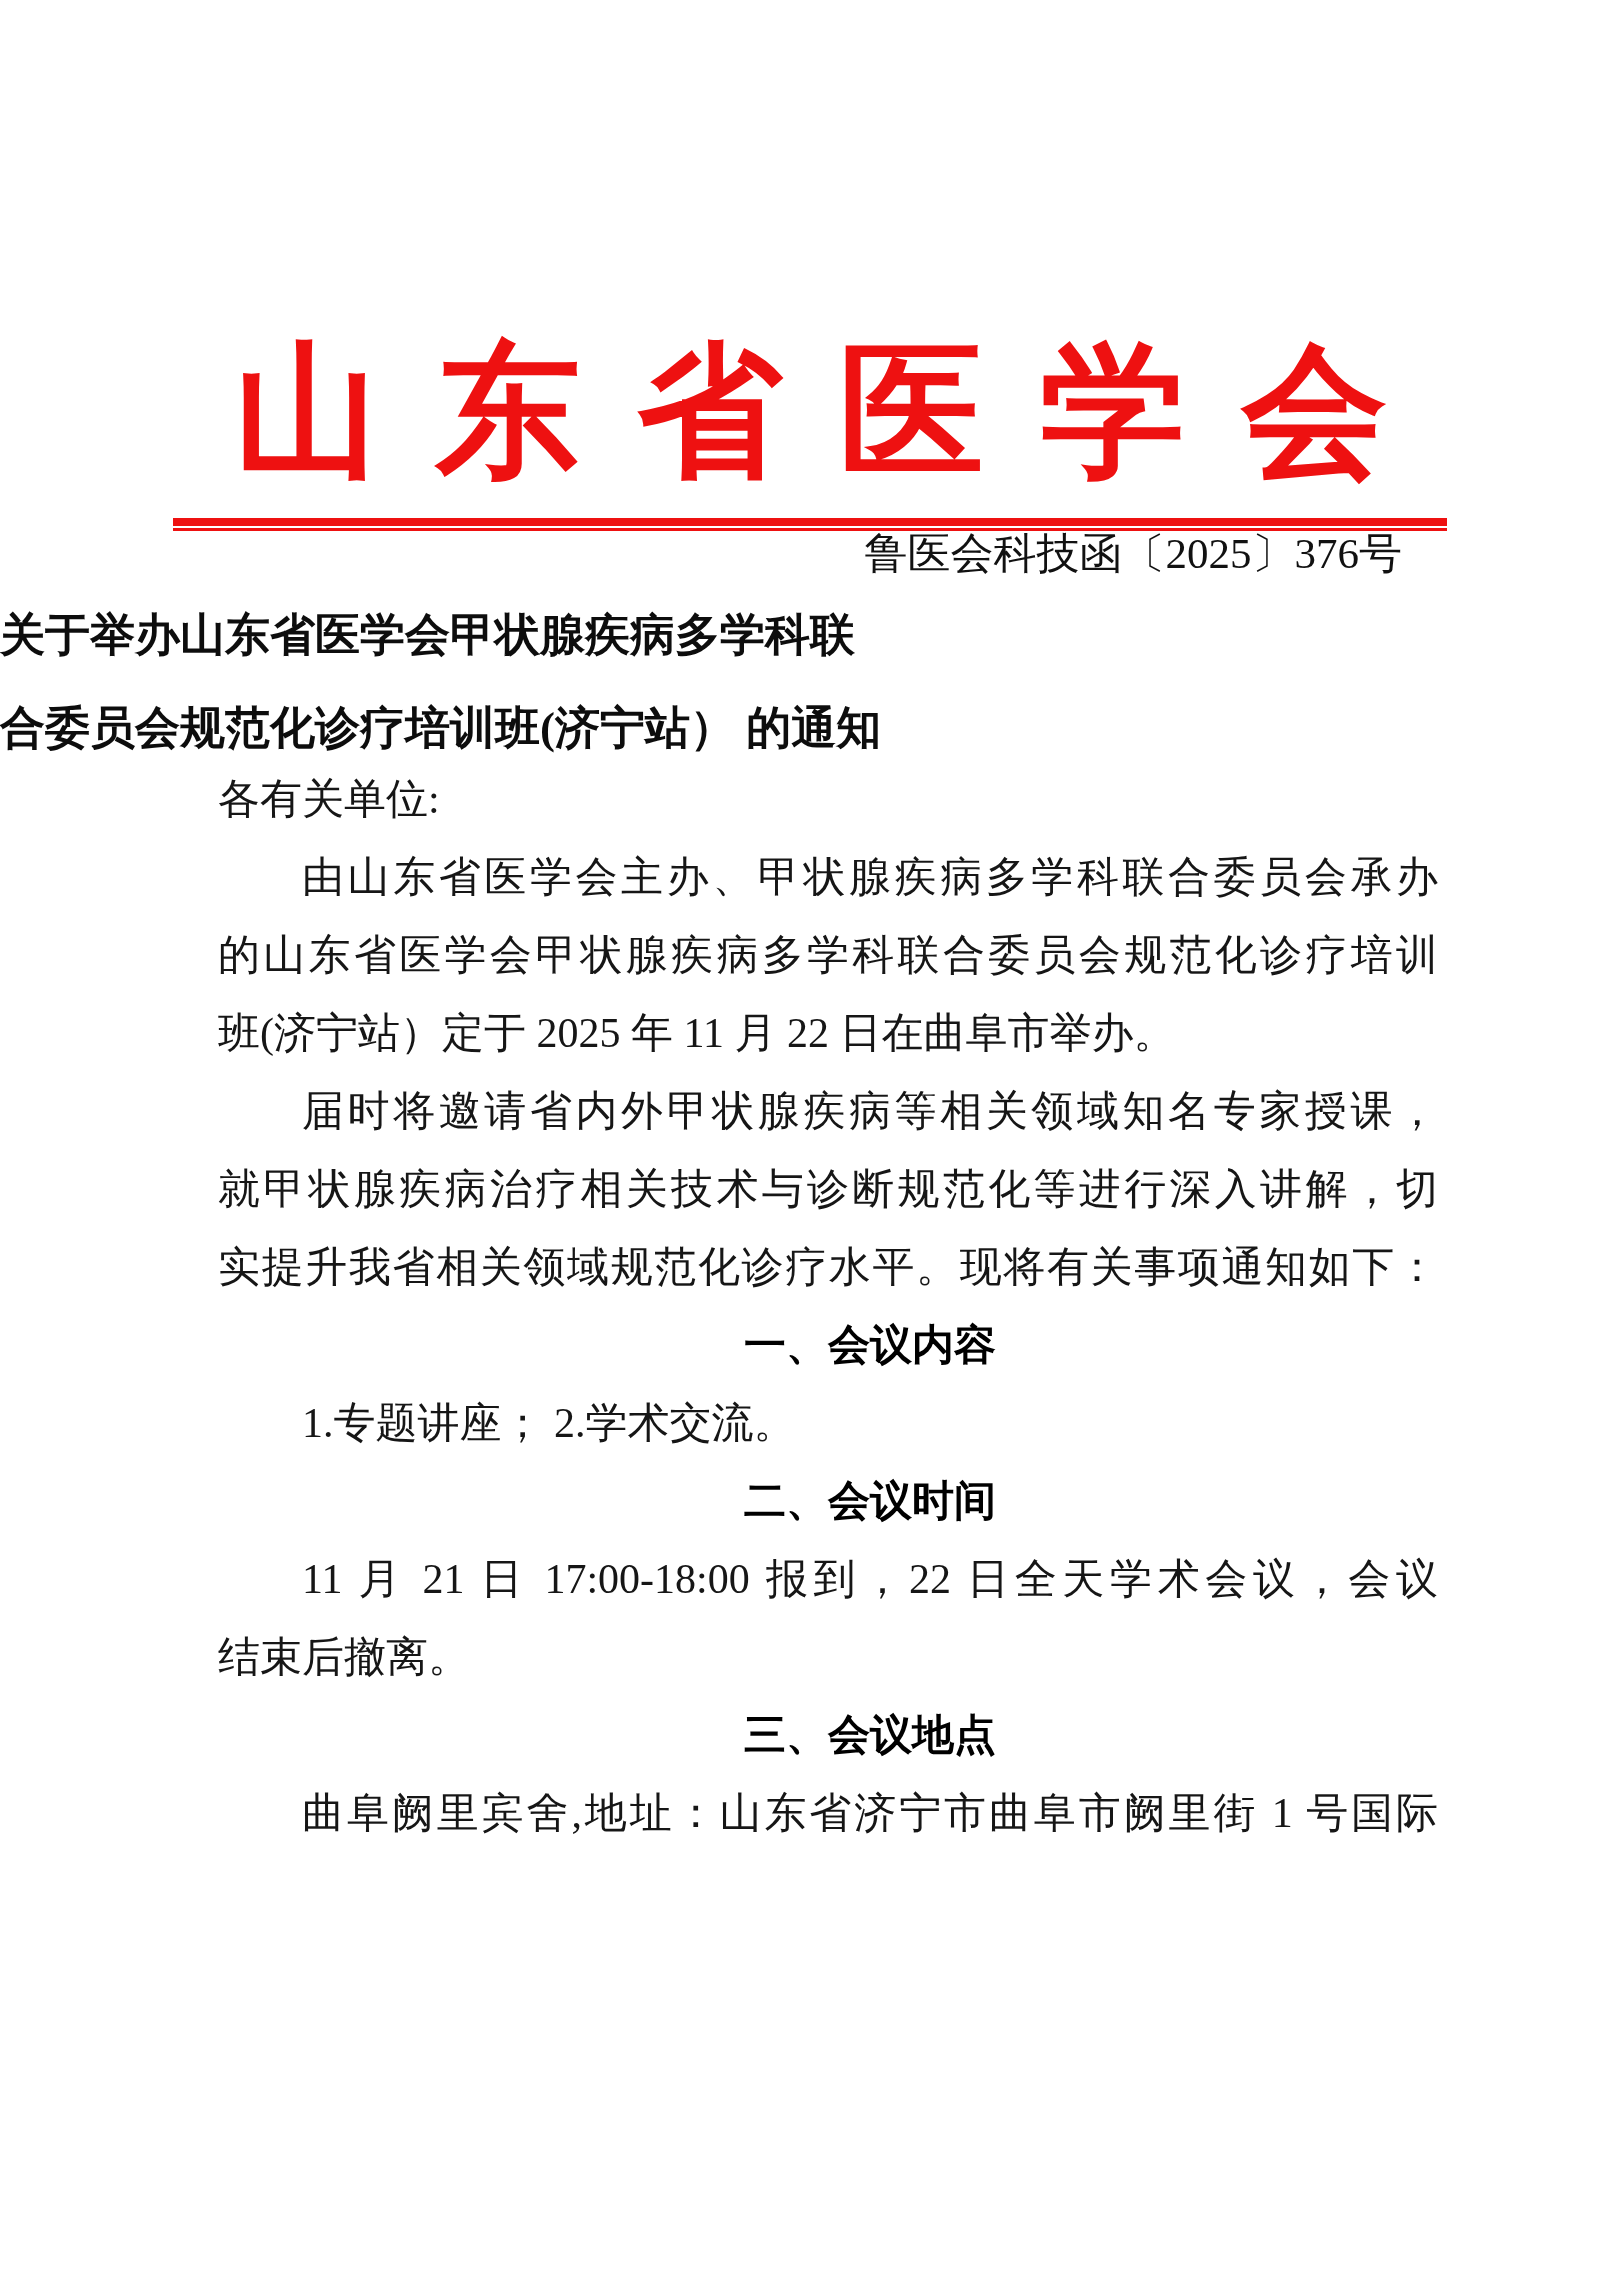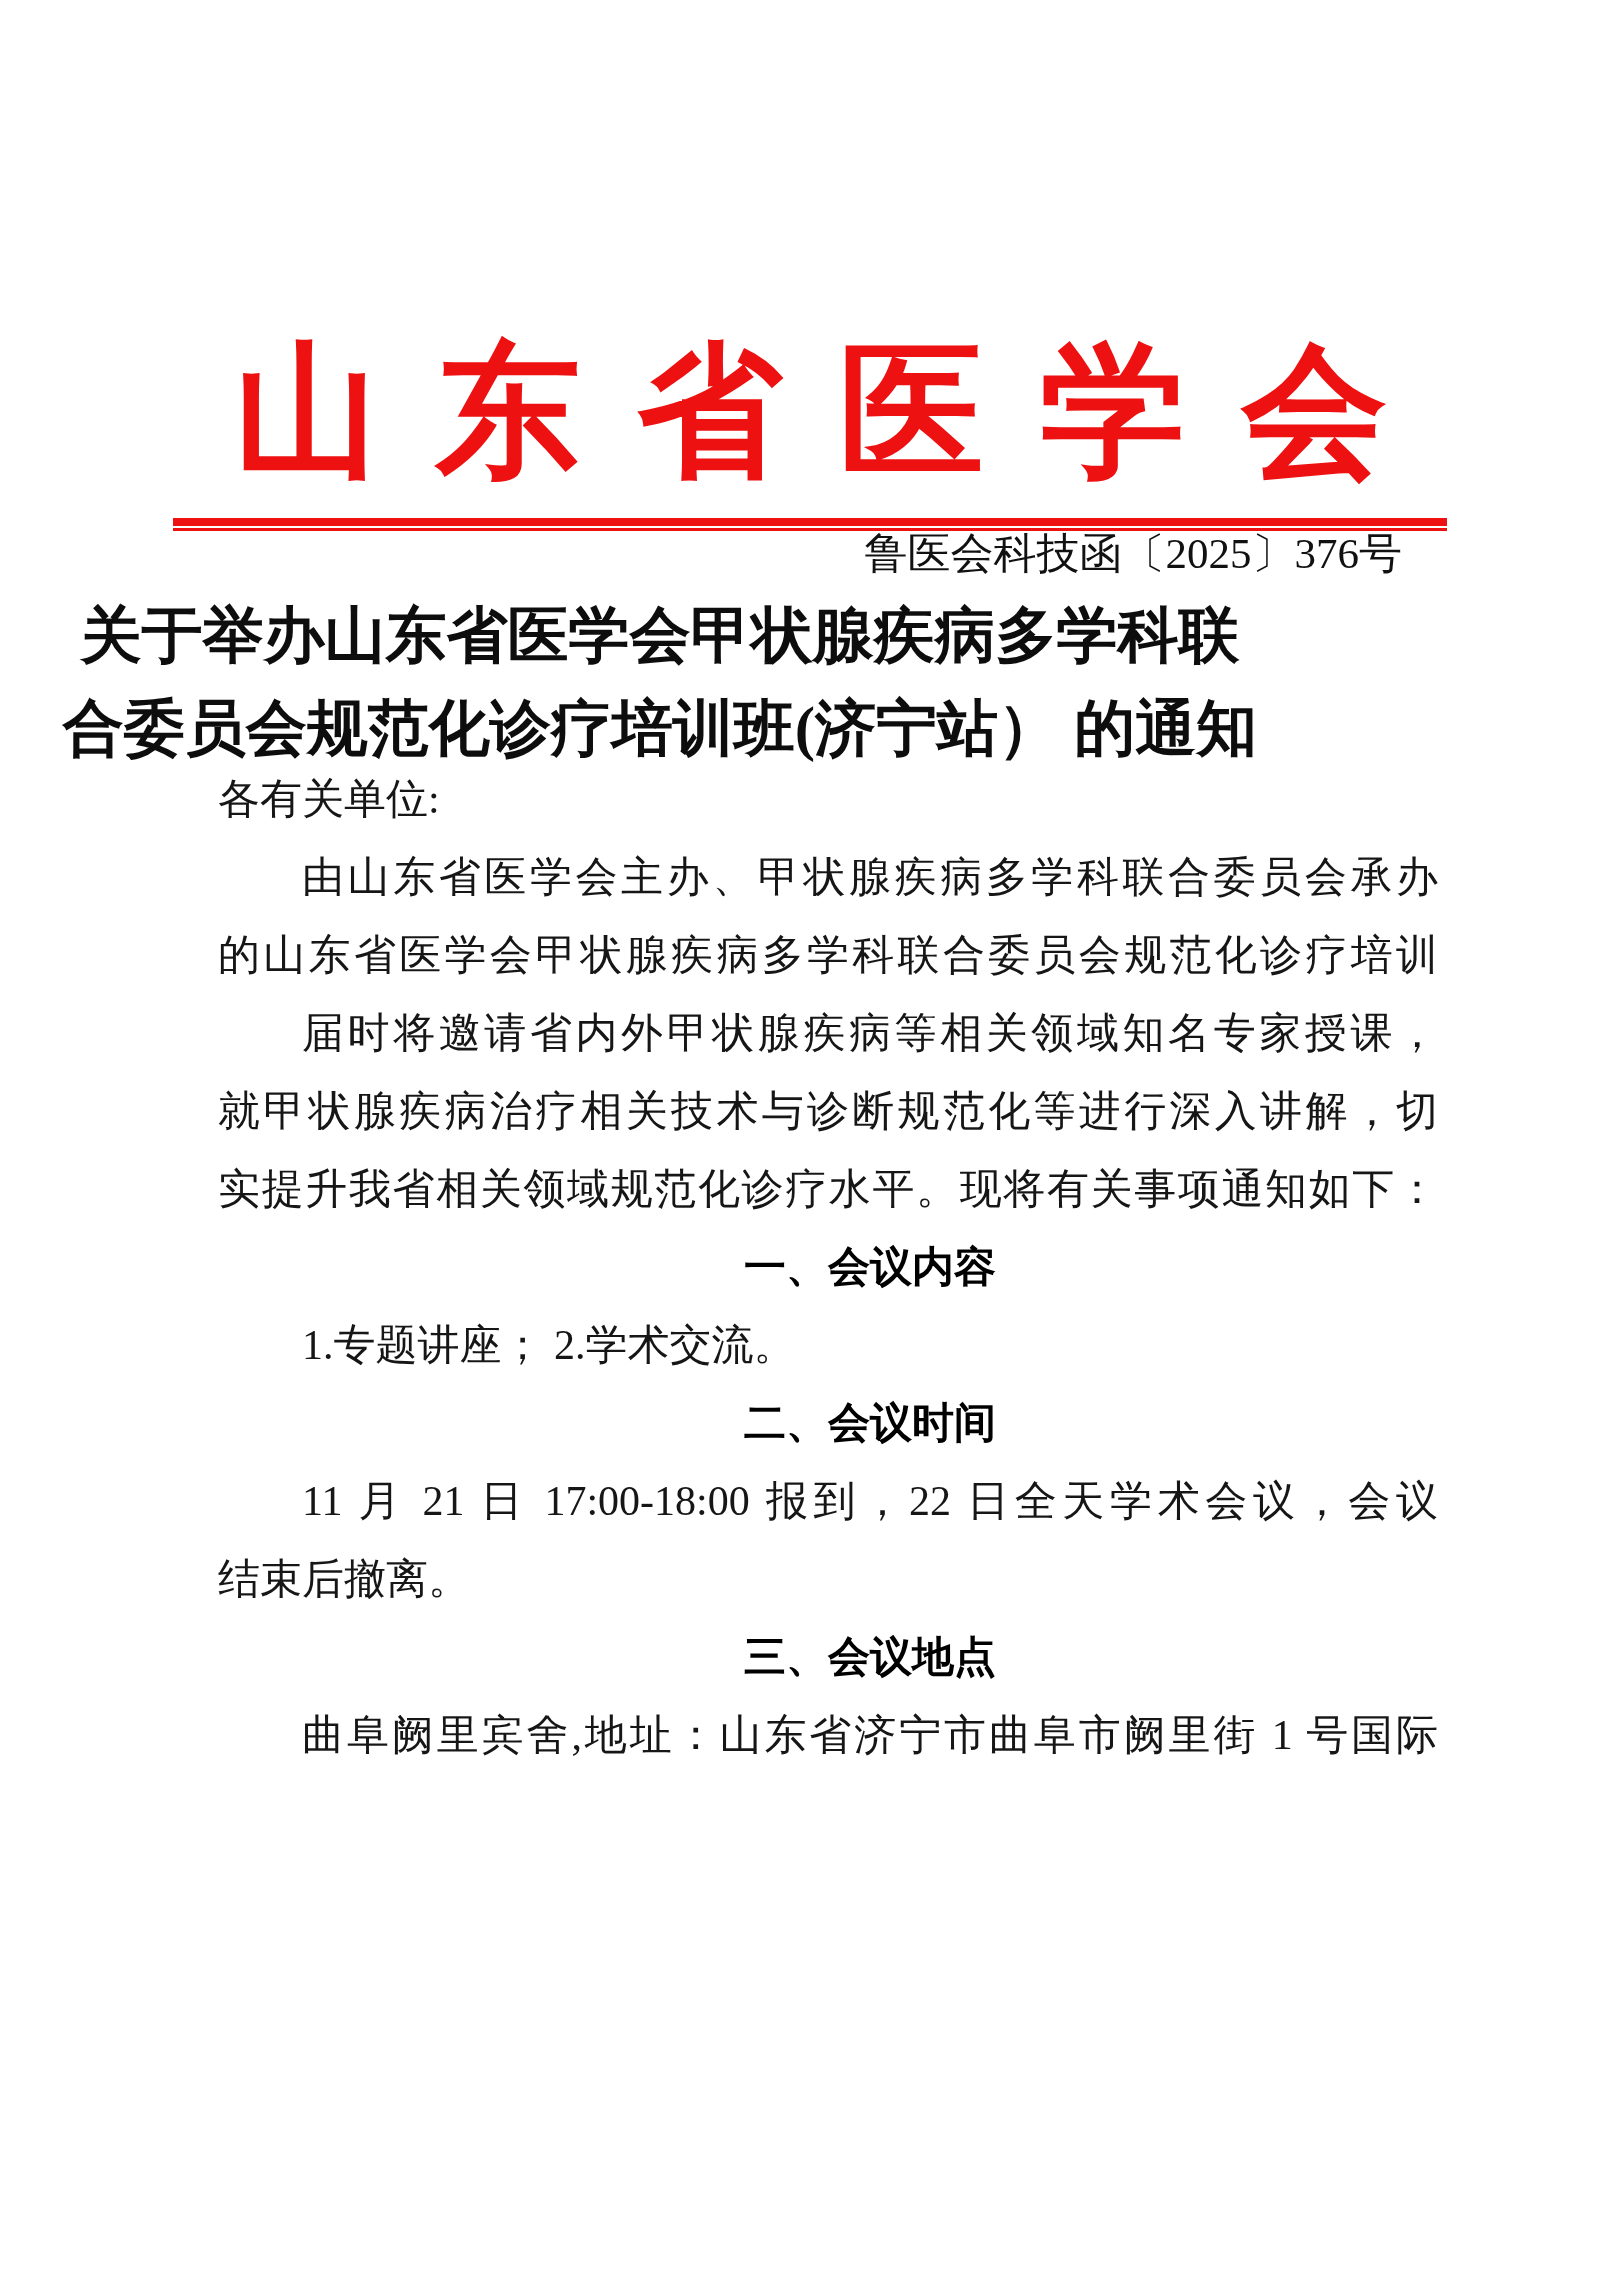--- a/index.html
+++ b/index.html
@@ -60,22 +60,21 @@
     line-height: 47px;
     color: #111111;
     white-space: nowrap;
   }
   
   .doc-title {
     position: absolute;
     left: 0;
     top: 589px;
     width: 1320px;
-    text-align: center;
-    font-size: 61px;
+    font-size: 45px;
     font-weight: bold;
     line-height: 93px;
     color: #0d0d0d;
     white-space: nowrap;
   }
   
   .body-block {
     position: absolute;
     left: 218px;
     top: 760px;
@@ -125,20 +124,21 @@
 
   <div class="doc-title">
     <div>关于举办山东省医学会甲状腺疾病多学科联</div>
     <div>合委员会规范化诊疗培训班(济宁站） 的通知</div>
   </div>
 
   <div class="body-block">
     <div class="line">各有关单位:</div>
     <div class="line indent fill">由山东省医学会主办、甲状腺疾病多学科联合委员会承办</div>
     <div class="line fill">的山东省医学会甲状腺疾病多学科联合委员会规范化诊疗培训</div>
+    <div class="line">班(济宁站）定于 2025 年 11 月 22 日在曲阜市举办。</div>
     <div class="line indent fill">届时将邀请省内外甲状腺疾病等相关领域知名专家授课，</div>
     <div class="line fill">就甲状腺疾病治疗相关技术与诊断规范化等进行深入讲解，切</div>
     <div class="line fill">实提升我省相关领域规范化诊疗水平。现将有关事项通知如下：</div>
     <div class="line indent heading">一、会议内容</div>
     <div class="line indent">1.专题讲座； 2.学术交流。</div>
     <div class="line indent heading">二、会议时间</div>
     <div class="line indent fill">11 月 21 日 17:00-18:00 报到，22 日全天学术会议，会议</div>
     <div class="line">结束后撤离。</div>
     <div class="line indent heading">三、会议地点</div>
     <div class="line indent fill">曲阜阙里宾舍,地址：山东省济宁市曲阜市阙里街 1 号国际</div>

